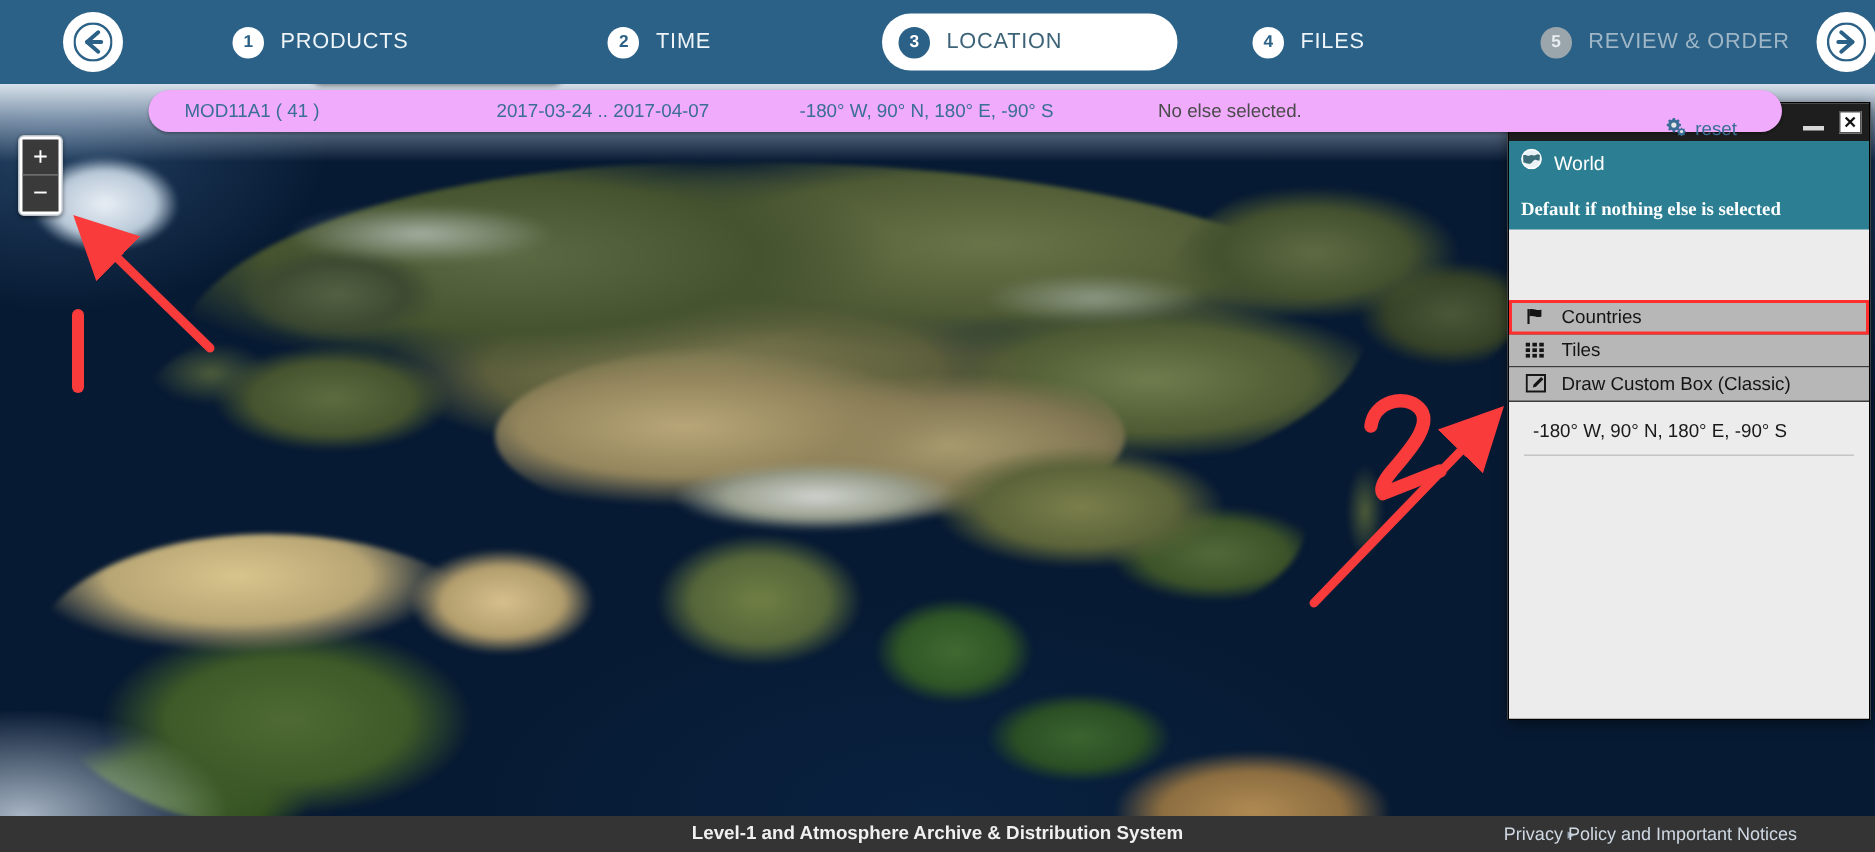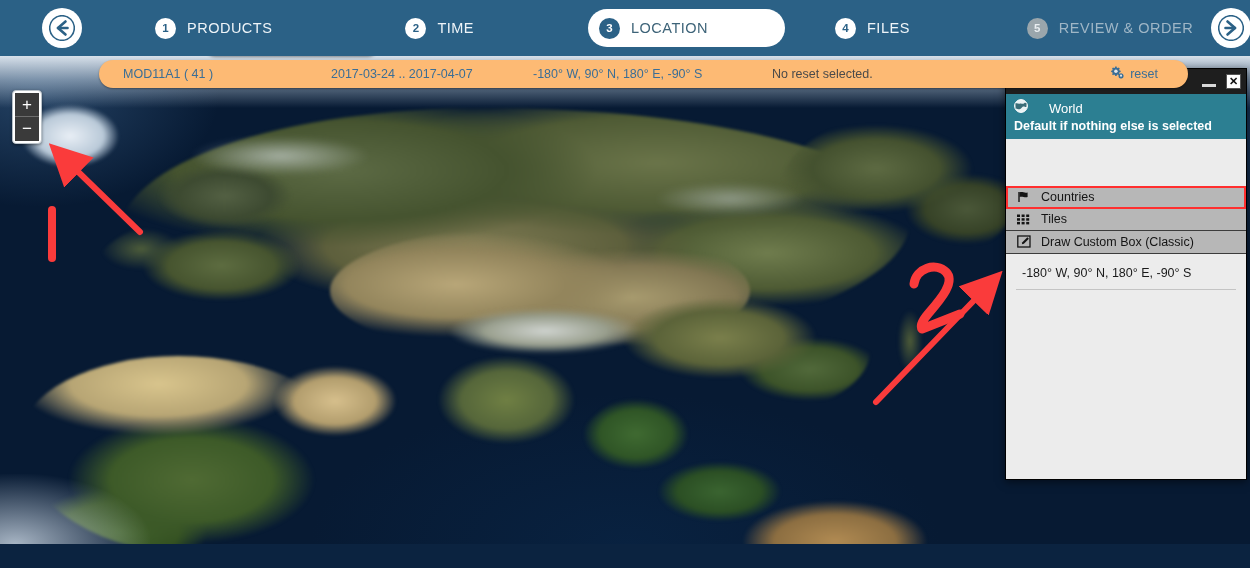--- a/index.html
+++ b/index.html
@@ -58,33 +58,33 @@
   .step-1 { margin-left: 62px; }
   .step-2 { margin-left: 104px; }
   .step-3 { margin-left: 96px; width: 197px; }
   .step-4 { margin-left: 39px; }
   .step-5 { margin-left: 88px; }
 
   
   .summary {
     position: absolute; top: 60px; left: 99px;
     width: 1089px; height: 28px;
-    background: #fdba74;
+    background: #f0abfc;
     border-radius: 14px;
     display: flex; align-items: center;
     color: #3b6e96; font-size: 12.5px;
     z-index: 35;
     box-shadow: 0 1px 2px rgba(0,0,0,.35);
   }
   .summary .cell { position: absolute; top: 0; height: 28px; display: flex; align-items: center; }
   .sum-product  { left: 24px; }
   .sum-time     { left: 232px; }
   .sum-coords   { left: 434px; }
   .sum-files    { left: 673px; color: #4a4a4a; }
-  .sum-reset    { right: 30px; gap: 6px; cursor: pointer; }
+  .sum-reset    { right: 30px; gap: 6px; cursor: pointer; margin-top: 12px; }
   .sum-reset .gears { display: block; }
   .sum-reset .txt { color: #3b6e96; }
 
   
   .map {
     position: absolute; top: 56px; left: 0;
     width: 1250px; height: 488px;
     overflow: hidden;
     background: #071a33;
   }
@@ -278,23 +278,23 @@
     display: flex; align-items: center; justify-content: center;
     font-size: 11px; font-weight: bold; cursor: pointer;
     border: 1px solid #555;
   }
 
   .aoi-world {
     background: #2c7f92; color: #ffffff;
     padding: 5px 8px 6px 8px;
     cursor: pointer; flex: 0 0 auto;
   }
-  .aoi-world .row1 { display: flex; align-items: center; gap: 21px; }
+  .aoi-world .row1 { display: flex; align-items: center; gap: 8px; }
   .aoi-world .wtxt { font-size: 13px; }
-  .aoi-world .sub { font-size: 12.5px; font-weight: bold; margin-top: 2px; }
+  .aoi-world .sub { font-size: 12.5px; font-weight: bold; margin-top: 14px; font-family: Liberation Serif, serif; }
 
   .aoi-list { flex: 0 0 auto; margin-top: 47px; }
   .aoi-item {
     height: 22.5px;
     display: flex; align-items: center; gap: 10px;
     padding-left: 10px;
     background: #b7b7b7;
     border-bottom: 1px solid #3c3c3c;
     font-size: 12.5px; color: #141414;
     cursor: pointer;
@@ -421,21 +421,21 @@
           <path d="M7.5 13 H17" stroke="#2b6186" stroke-width="2.6" stroke-linecap="round"></path>
         </svg>
       </span>
     </div>
   </div>
 
   <div class="summary">
     <div class="cell sum-product">MOD11A1 ( 41 )</div>
     <div class="cell sum-time">2017-03-24 .. 2017-04-07</div>
     <div class="cell sum-coords">-180° W, 90° N, 180° E, -90° S</div>
-    <div class="cell sum-files">No reset selected.</div>
+    <div class="cell sum-files">No else selected.</div>
     <div class="cell sum-reset">
       <span class="gears">
         <svg width="14" height="13" viewBox="0 0 14 13">
           <g fill="#3b6e96">
             <path d="M5.2 0.6 l1.4 0 l.25 1.1 l.95 .42 l.95-.62 l1 1 l-.62 .95 l.42 .95 l1.1 .25 l0 1.4 l-1.1 .25 l-.42 .95 l.62 .95 l-1 1 l-.95-.62 l-.95 .42 l-.25 1.1 l-1.4 0 l-.25-1.1 l-.95-.42 l-.95 .62 l-1-1 l.62-.95 l-.42-.95 l-1.1-.25 l0-1.4 l1.1-.25 l.42-.95 l-.62-.95 l1-1 l.95 .62 l.95-.42 z"></path>
             <circle cx="5.9" cy="5.35" r="1.75" fill="#e6e6e6"></circle>
             <path d="M10.6 7.1 l.85 0 l.15 .66 l.57 .25 l.57-.37 l.6 .6 l-.37 .57 l.25 .57 l.66 .15 l0 .85 l-.66 .15 l-.25 .57 l.37 .57 l-.6 .6 l-.57-.37 l-.57 .25 l-.15 .66 l-.85 0 l-.15-.66 l-.57-.25 l-.57 .37 l-.6-.6 l.37-.57 l-.25-.57 l-.66-.15 l0-.85 l.66-.15 l.25-.57 l-.37-.57 l.6-.6 l.57 .37 l.57-.25 z"></path>
             <circle cx="11.03" cy="9.65" r="1.05" fill="#e6e6e6"></circle>
           </g>
         </svg>
@@ -534,14 +534,19 @@
 
   <svg class="annot" style="left:860px; top:250px;" width="160" height="170" viewBox="0 0 160 170">
     <defs>
       <marker id="ah2" markerWidth="7" markerHeight="7" refX="3" refY="3.5" orient="auto">
         <path d="M0 0 L7 3.5 L0 7 z" fill="#fa3b3b"></path>
       </marker>
     </defs>
     <path d="M16 152 L126 38" stroke="#fa3b3b" stroke-width="6" stroke-linecap="round" marker-end="url(#ah2)"></path>
   </svg>
 
+  <div class="footer">
+    <div class="ftitle">Level-1 and Atmosphere Archive &amp; Distribution System</div>
+    <span class="farrow">▸</span>
+    <div class="flink">Privacy Policy and Important Notices</div>
+  </div>
 
 </div>
 
 </body></html>

